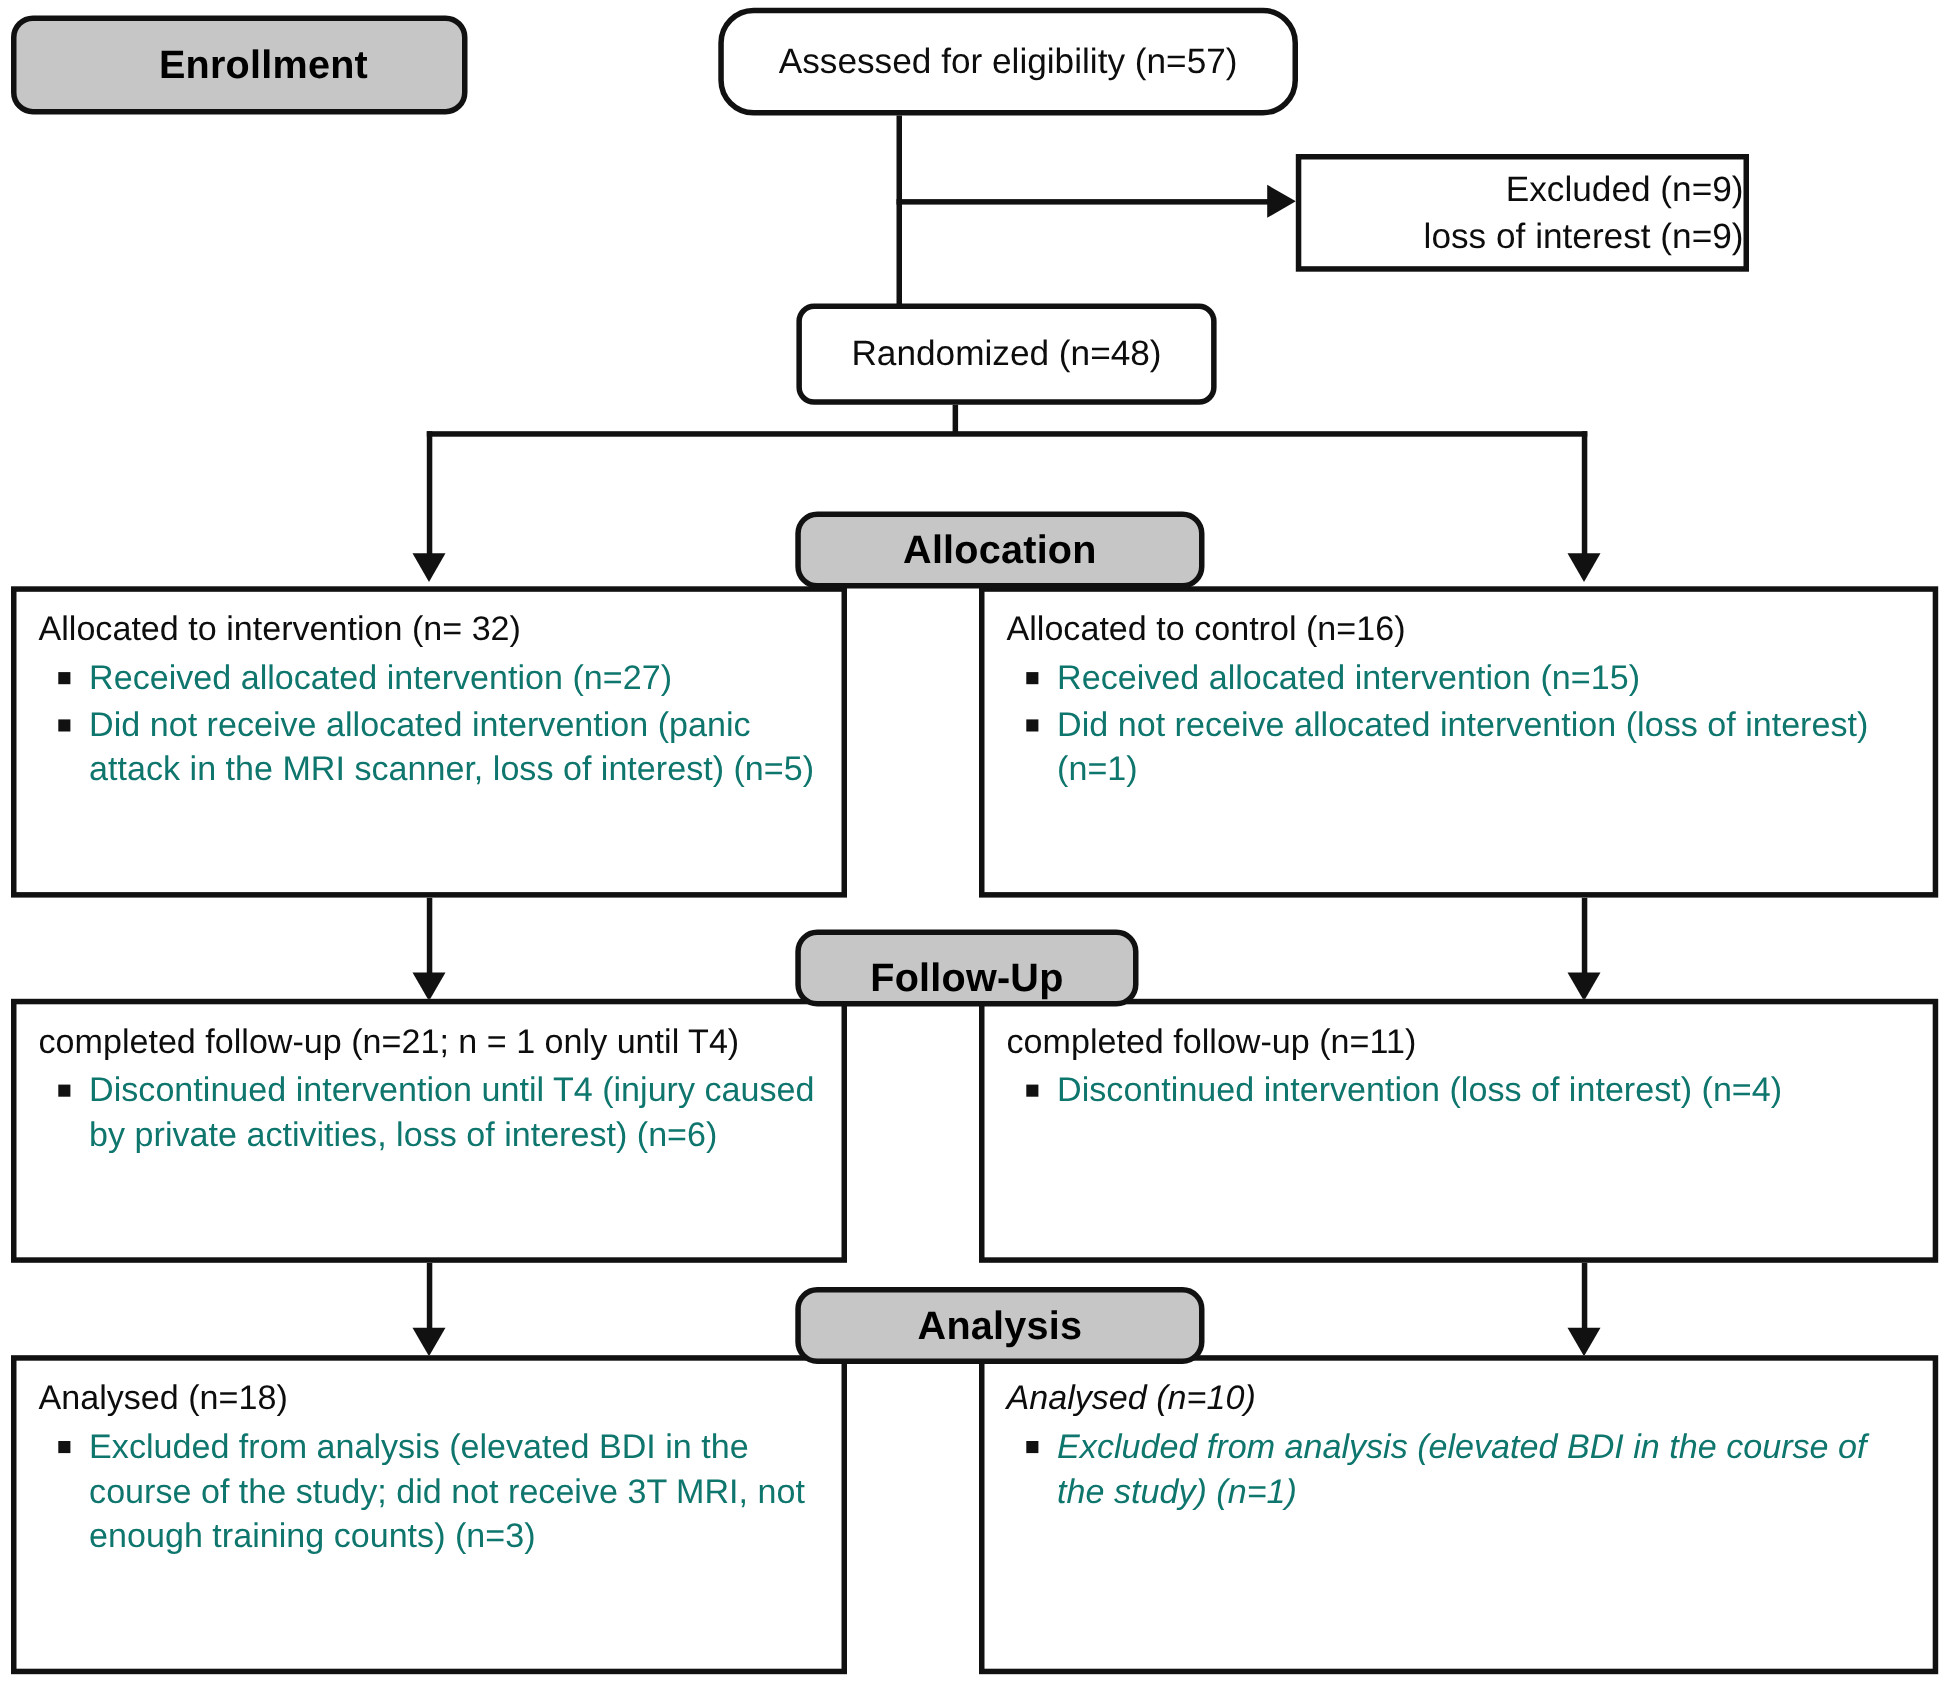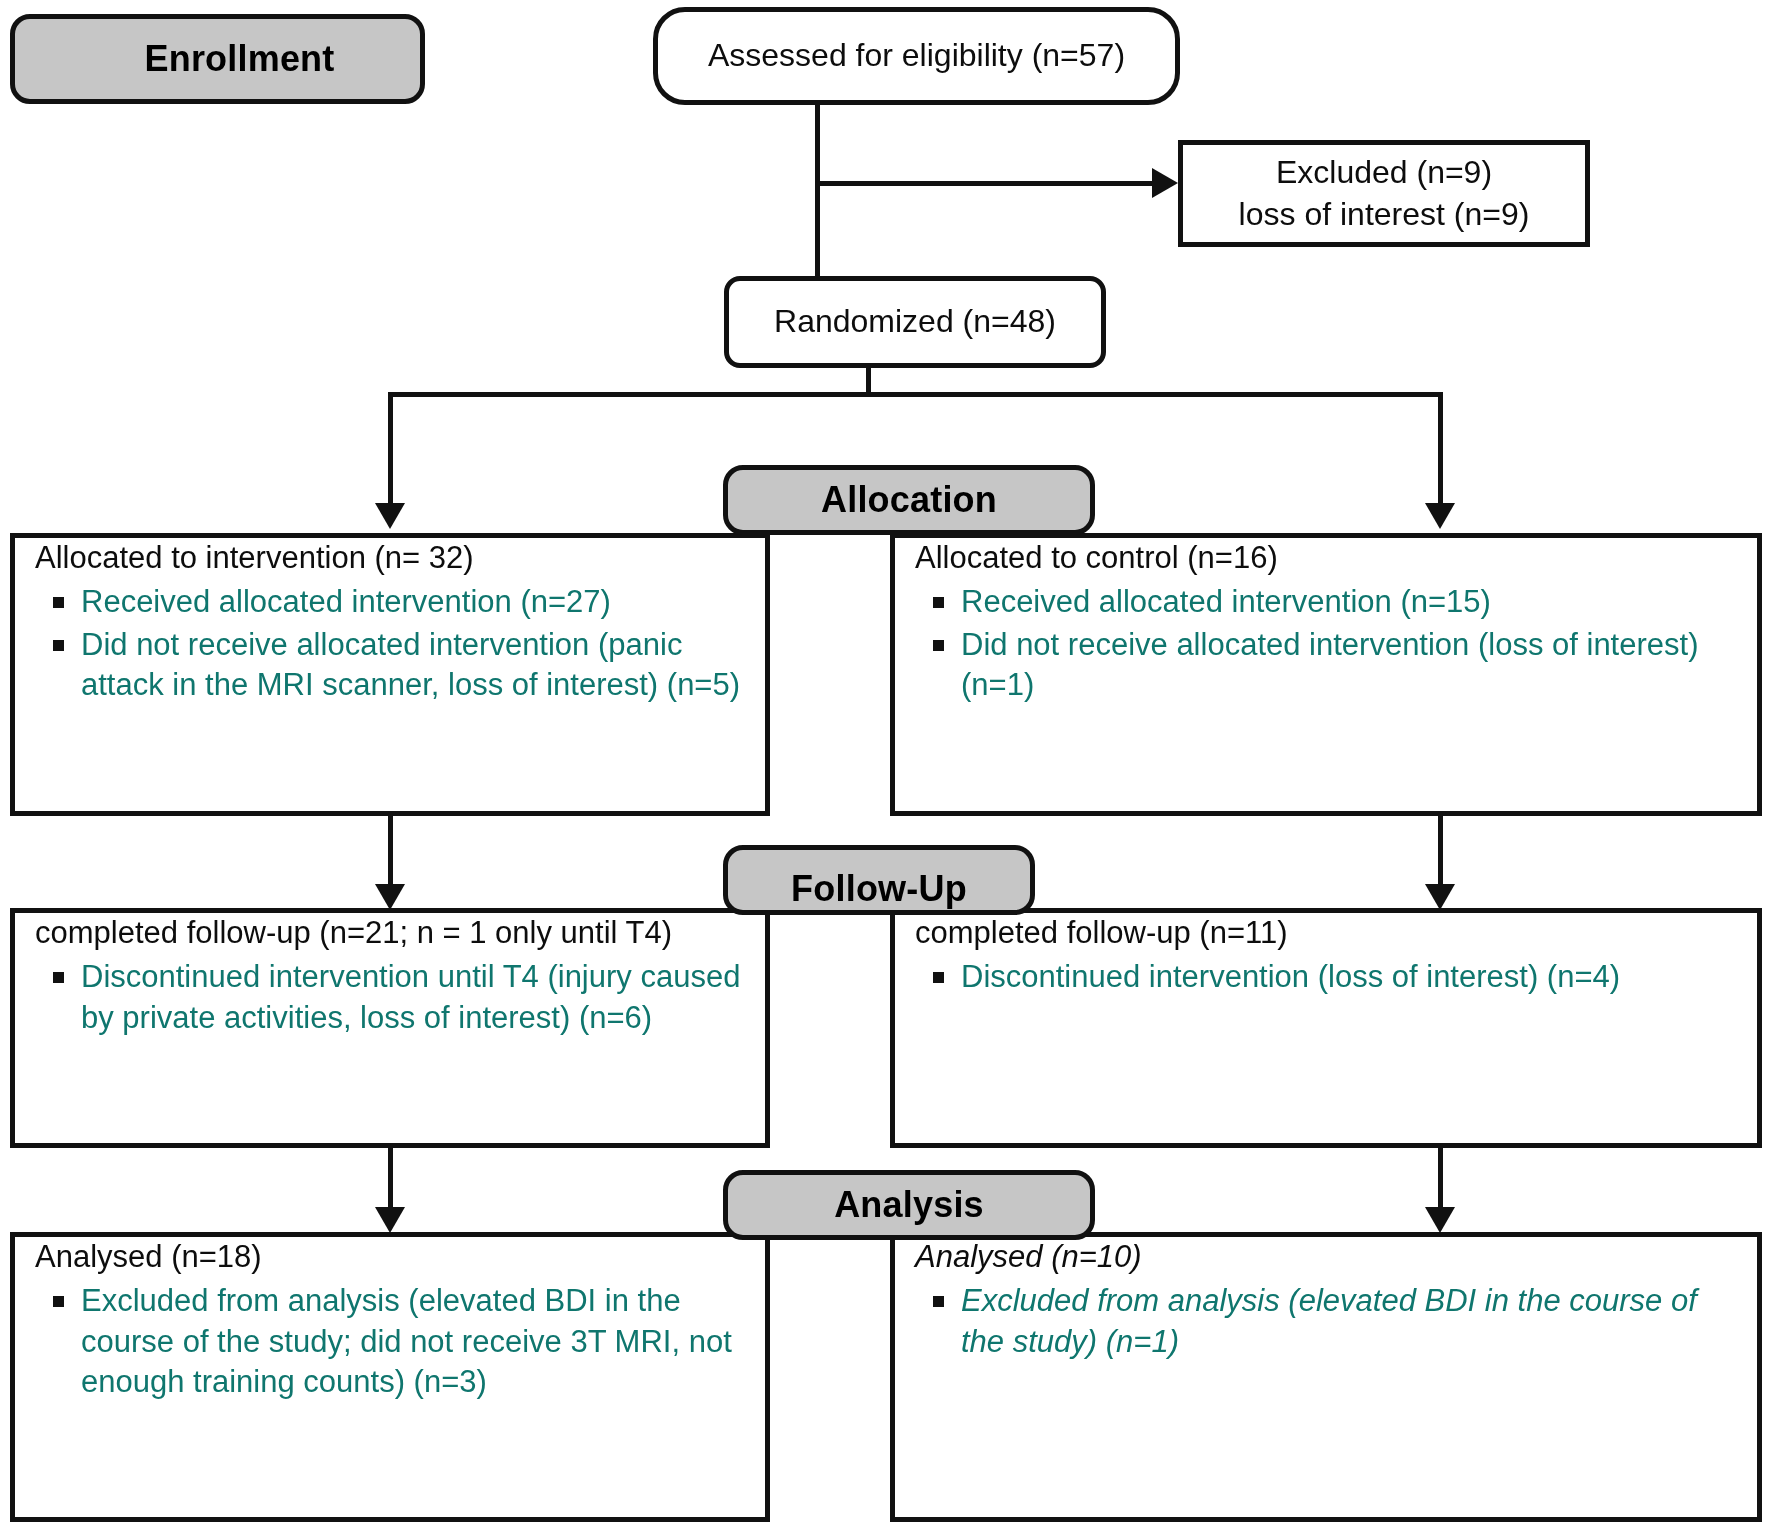--- a/index.html
+++ b/index.html
@@ -14,21 +14,21 @@
   }
   
   .box{
     position:absolute;
     box-sizing:border-box;
     background:#ffffff;
     border:5px solid #111111;
     z-index:3;
   }
   .box-inner{
-    padding:0 18px 10px 20px;
+    padding:14px 18px 10px 20px;
   }
   .box-title{
     font-size:31px;
     line-height:1.30;
     color:#0d0d0d;
     white-space:pre-wrap;
   }
   .box-center{
     display:flex;
     align-items:center;
@@ -109,21 +109,21 @@
       <div class="box-title">Assessed for eligibility (n=57)</div>
     </div>
   </div>
 
   <div class="vline" style="left:815px;top:105px;height:173px;"></div>
 
   <div class="hline" style="left:815px;top:181px;width:340px;"></div>
   <div class="arrow-right" style="left:1152px;top:168px;"></div>
 
   <div class="box" style="left:1178px;top:140px;width:412px;height:107px;">
-    <div class="box-center" style="flex-direction:column;">
+    <div class="box-center" style="flex-direction:column;align-items:flex-end;">
       <div class="box-title">Excluded (n=9)</div>
       <div class="box-title">loss of interest (n=9)</div>
     </div>
   </div>
 
   <div class="box" style="left:724px;top:276px;width:382px;height:92px;border-radius:16px;">
     <div class="box-center">
       <div class="box-title">Randomized (n=48)</div>
     </div>
   </div>

